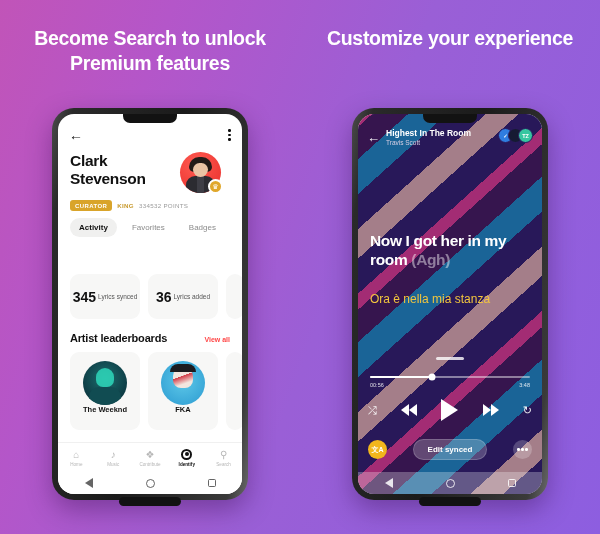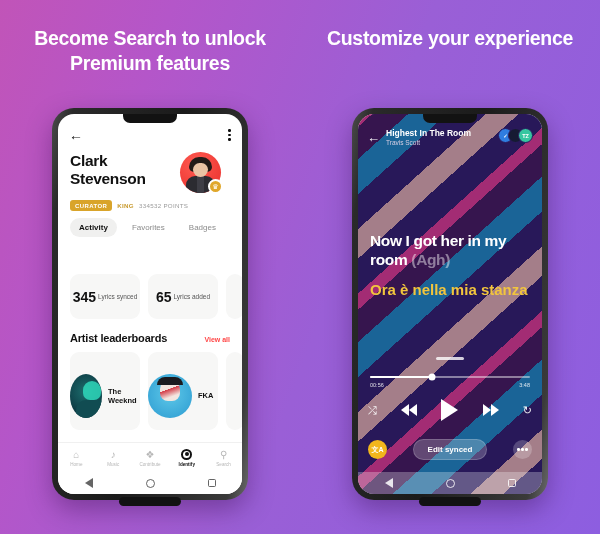--- a/index.html
+++ b/index.html
@@ -180,22 +180,22 @@
   .stat-num { font-size: 14px; font-weight: bold; color: #111; }
   .stat-lab { font-size: 6.5px; color: #555; }
 
   .art-row {
     position: absolute; left: 12px; right: 0; top: 238px;
     display: flex; gap: 8px;
   }
   .art-card {
     width: 70px; height: 78px; border-radius: 9px;
     background: #f7f7f6;
-    display: flex; flex-direction: row; align-items: center;
-    padding-top: 9px; gap: 6px; flex: 0 0 auto;
+    display: flex; flex-direction: column; align-items: center;
+    padding-top: 9px; flex: 0 0 auto;
   }
   .art-card.clip { width: 18px; }
   .art-img { width: 44px; height: 44px; border-radius: 50%; overflow: hidden; position: relative; }
   .art-img.weeknd { background: radial-gradient(circle at 50% 40%, #1d6e6e 0%, #0d3b44 70%, #07222a 100%); }
   .art-img.weeknd:before {
     content:""; position:absolute; left:13px; top:7px; width:18px; height:19px;
     background: #2fe0c0; border-radius: 9px 9px 7px 7px; opacity:.8;
   }
   .art-img.weeknd:after {
     content:""; position:absolute; left:6px; bottom:0; width:32px; height:18px;
@@ -270,22 +270,22 @@
   .lyrics {
     position: absolute; left: 12px; right: 10px; top: 118px;
     z-index: 10;
   }
   .ly-main {
     color: #ffffff; font-size: 15.5px; font-weight: bold;
     line-height: 1.22; letter-spacing: -.35px;
   }
   .ly-dim { color: rgba(255,255,255,.45); }
   .ly-trans {
-    margin-top: 11px;
-    color: #f2c53d; font-size: 15px; font-weight: 700;
+    margin-top: 22px;
+    color: #f2c53d; font-size: 12px; font-weight: 400;
   }
 
   .handle {
     position: absolute; top: 243px; left: 50%; transform: translateX(-50%);
     width: 28px; height: 3px; border-radius: 2px; background: rgba(255,255,255,.8);
     z-index: 10;
   }
 
   .seek { position: absolute; left: 12px; right: 12px; top: 262px; z-index: 10; }
   .seek-track { height: 2px; border-radius: 2px; background: rgba(255,255,255,.45); position: relative; }
@@ -387,21 +387,21 @@
       <span class="tab">Badges</span>
     </div>
 
 
     <div class="stat-row">
       <div class="stat-card">
         <span class="stat-num">345</span>
         <span class="stat-lab">Lyrics synced</span>
       </div>
       <div class="stat-card">
-        <span class="stat-num">65</span>
+        <span class="stat-num">36</span>
         <span class="stat-lab">Lyrics added</span>
       </div>
       <div class="stat-card clip"></div>
     </div>
 
     <div class="sect-head" style="top:218px;">
       <span class="sect-title">Artist leaderboards</span>
       <span class="view-all">View all</span>
     </div>
 

